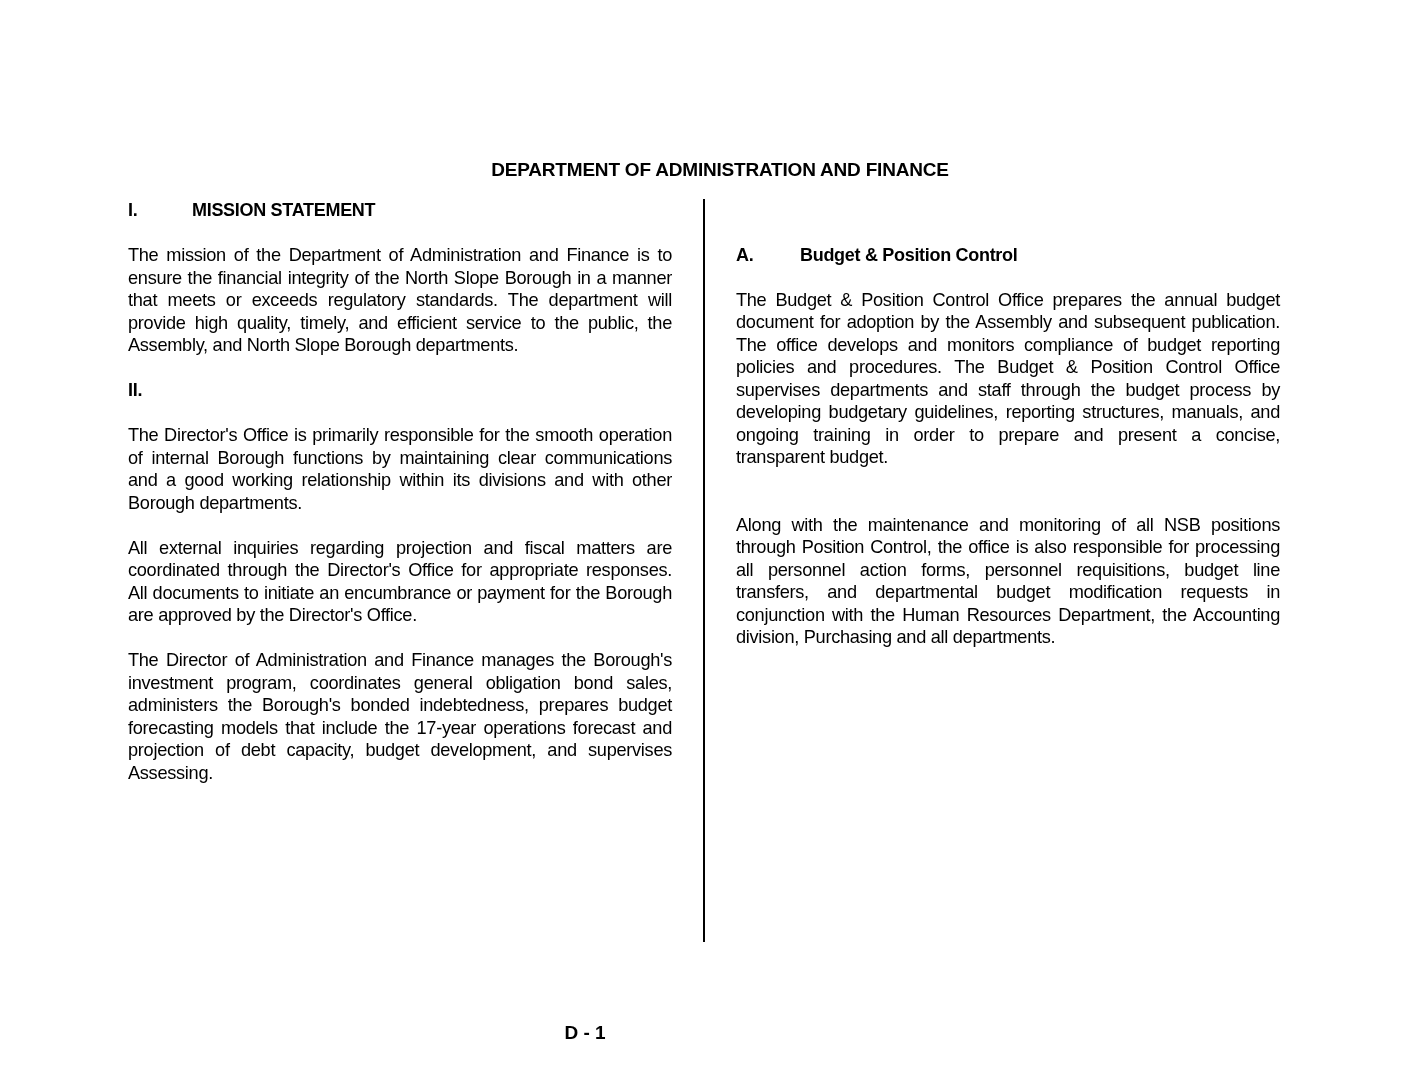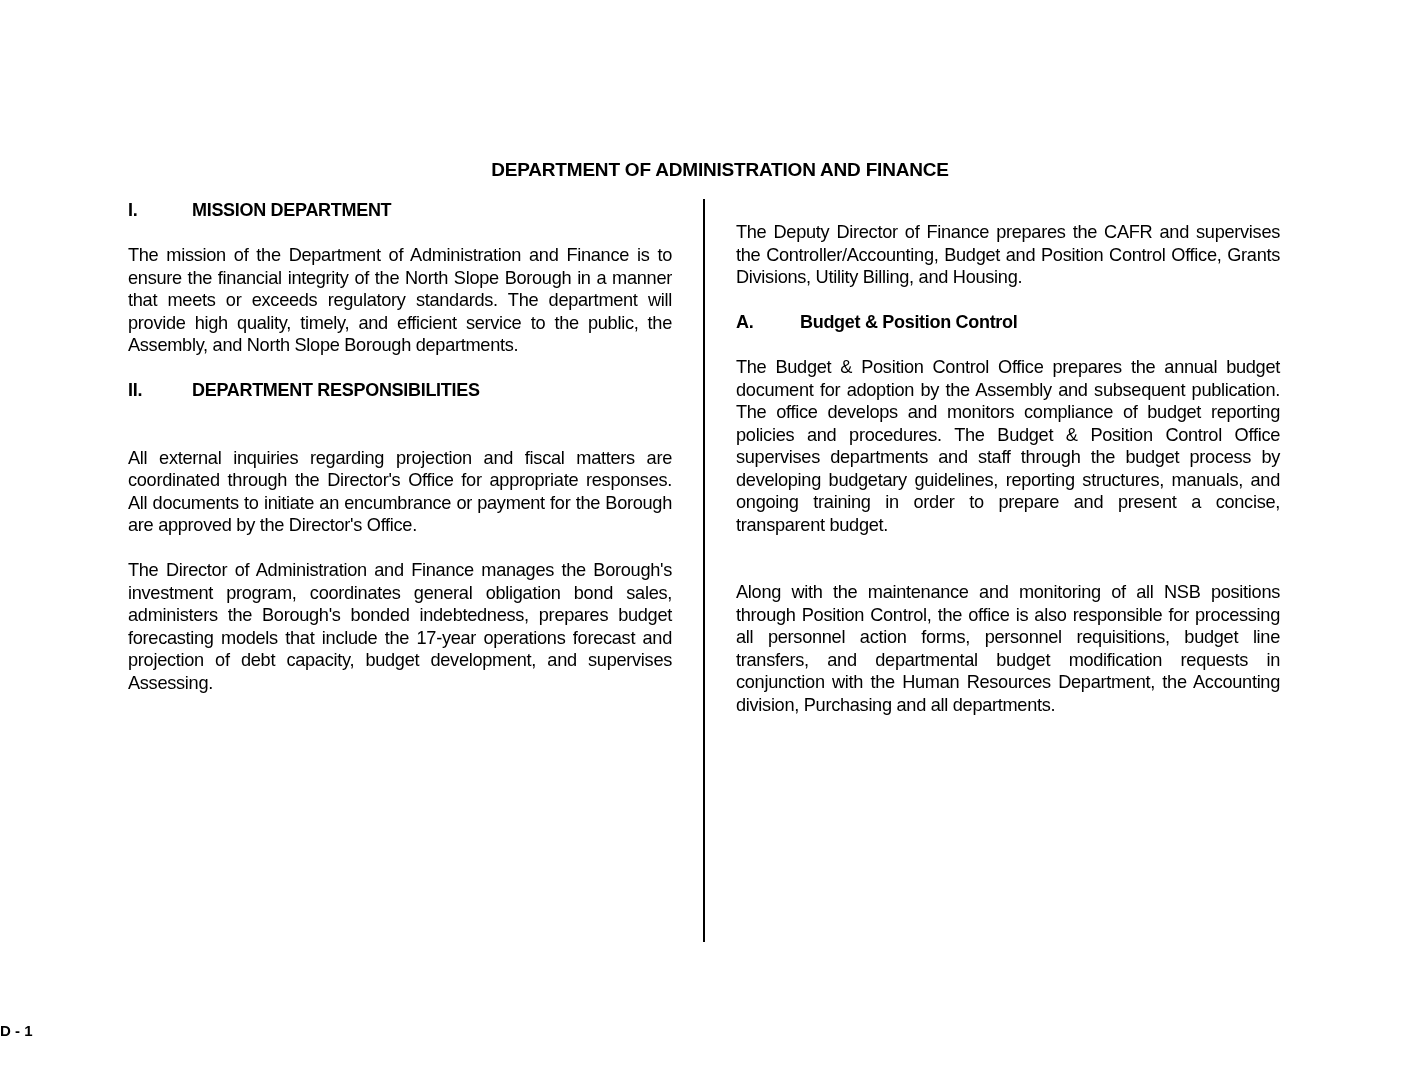--- a/index.html
+++ b/index.html
@@ -8,52 +8,51 @@
   .page-title { position: absolute; top: 128px; left: 16px; width: 1408px; text-align: center;
                 font-weight: bold; font-size: 19px; letter-spacing: -0.2px; margin-top: 31px; }
   .col { position: absolute; top: 199px; width: 544px; font-size: 18.2px; line-height: 22.5px; }
   .col-left { left: 128px; }
   .col-right { left: 736px; top: 221px; }
   .divider { position: absolute; left: 703px; top: 199px; width: 2px; height: 743px; background: #000; }
   .heading { font-weight: bold; font-size: 18px; display: flex; margin: 0; height: 22.5px; letter-spacing: -0.3px; }
   .heading .num { width: 64px; }
   p { margin: 0; text-align: justify; text-align-last: left; letter-spacing: -0.3px; }
   .gap { height: 22.5px; }
-  .footer { position: absolute; top: 1022px; left: 0; width: 1170px; 
-            font-weight: bold; font-size: 15px; }
+  .footer { position: absolute; top: 1022px; left: 0; width: 1170px; text-align: center;
+            font-weight: bold; font-size: 19px; }
 </style>
 </head>
 <body>
 
 <div class="page-title">DEPARTMENT OF ADMINISTRATION AND FINANCE</div>
 
 <div class="col col-left">
   <div class="heading">
     <span class="num">I.</span>
-    <span>MISSION DEPARTMENT</span>
+    <span>MISSION STATEMENT</span>
   </div>
   <div class="gap"></div>
   <p>The mission of the Department of Administration and Finance is to ensure the financial integrity of the North Slope Borough in a manner that meets or exceeds regulatory standards.  The department will provide high quality, timely, and efficient service to the public, the Assembly, and North Slope Borough departments.</p>
   <div class="gap"></div>
   <div class="heading">
     <span class="num">II.</span>
-    <span>DEPARTMENT RESPONSIBILITIES</span>
   </div>
   <div class="gap"></div>
+  <p>The Director's Office is primarily responsible for the smooth operation of internal Borough functions by maintaining clear communications and a good working relationship within its divisions and with other Borough departments.</p>
   <div class="gap"></div>
   <p>All external inquiries regarding projection and fiscal matters are coordinated through the Director's Office for appropriate responses. All documents to initiate an encumbrance or payment for the Borough are approved by the Director's Office.</p>
   <div class="gap"></div>
   <p>The Director of Administration and Finance manages the Borough's investment program, coordinates general obligation bond sales, administers the Borough's bonded indebtedness, prepares budget forecasting models that include the 17-year operations forecast and projection of debt capacity, budget development, and supervises Assessing.</p>
   <div class="gap"></div>
 </div>
 
 <div class="divider"></div>
 
 <div class="col col-right">
-  <p>The Deputy Director of Finance prepares the CAFR and supervises the Controller/Accounting, Budget and Position Control Office, Grants Divisions, Utility Billing, and Housing.</p>
   <div class="gap"></div>
   <div class="heading">
     <span class="num">A.</span>
     <span>Budget &amp; Position Control</span>
   </div>
   <div class="gap"></div>
   <p>The Budget &amp; Position Control Office prepares the annual budget document for adoption by the Assembly and subsequent publication. The office develops and monitors compliance of budget reporting policies and procedures. The Budget &amp; Position Control Office supervises departments and staff through the budget process by developing budgetary guidelines, reporting structures, manuals, and ongoing training in order to prepare and present a concise, transparent budget.</p>
   <div class="gap"></div>
   <div class="gap"></div>
   <p>Along with the maintenance and monitoring of all NSB positions through Position Control, the office is also responsible for processing all personnel action forms, personnel requisitions, budget line transfers, and departmental budget modification requests in conjunction with the Human Resources Department, the Accounting division, Purchasing and all departments.</p>

